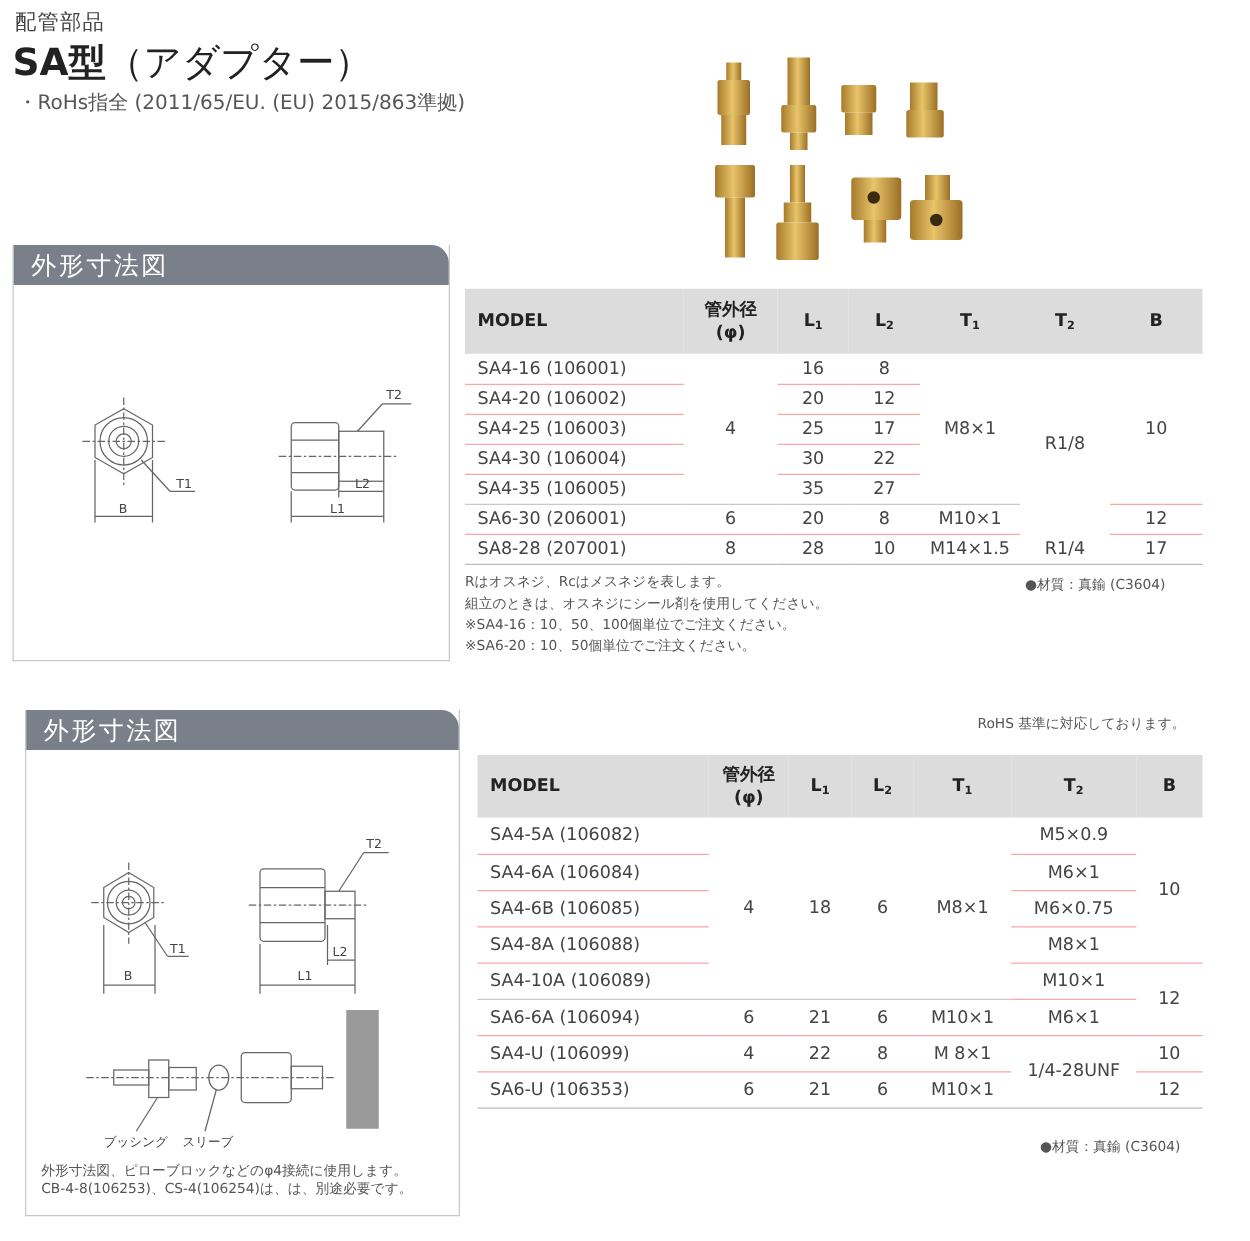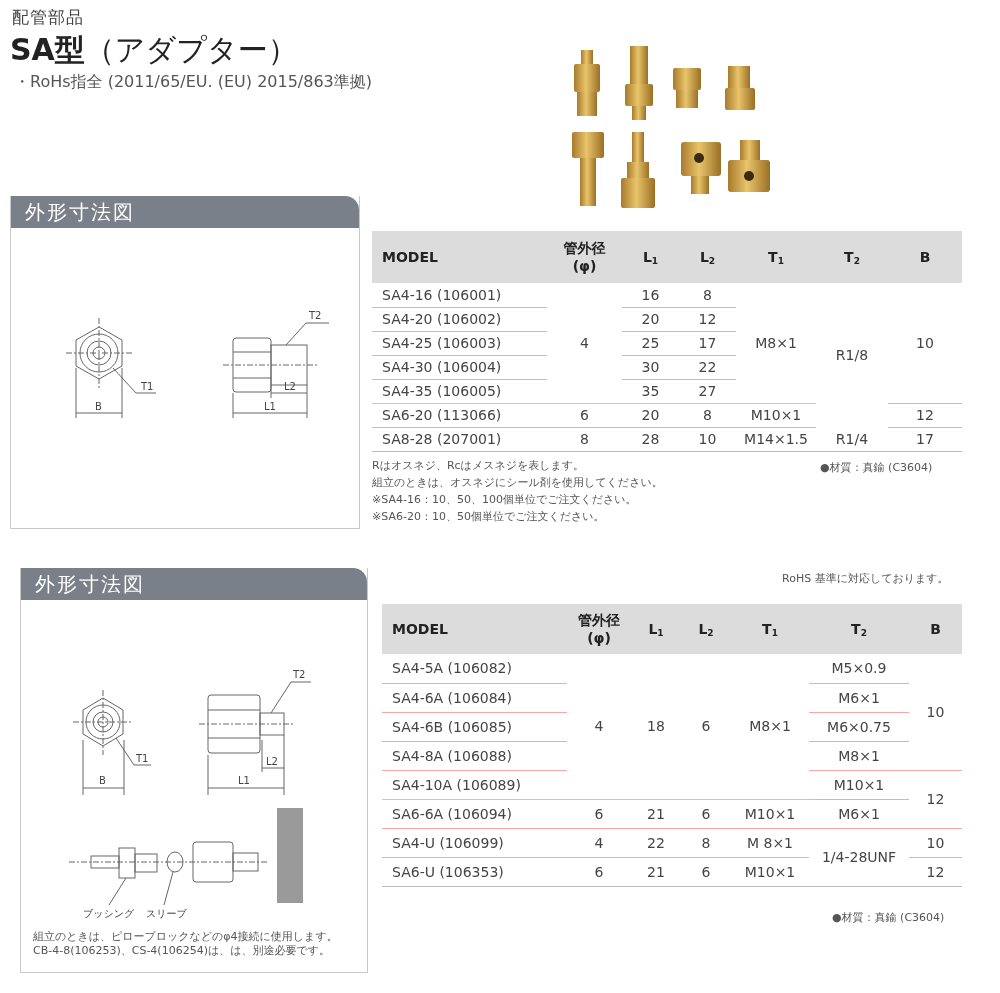--- a/index.html
+++ b/index.html
@@ -141,21 +141,21 @@
         <td class="model bl">SA4-30 (106004)</td>
         <td class="bl">30</td>
         <td class="bl">22</td>
       </tr>
     <tr>
         <td class="model">SA4-35 (106005)</td>
         <td>35</td>
         <td>27</td>
       </tr>
     <tr style="border-top:1px solid #c9c9c9;">
-      <td class="model bl">SA6-20 (113066)</td>
+      <td class="model bl">SA6-30 (206001)</td>
         <td class="bl">6</td>
         <td class="bl">20</td>
         <td class="bl">8</td>
         <td class="bl">M10×1</td>
         <td class="bl">12</td>
     </tr>
     <tr>
       <td class="model blk">SA8-28 (207001)</td>
         <td class="blk">8</td>
         <td class="blk">28</td>
@@ -217,21 +217,21 @@
       <text x="78" y="184">B</text>
       <text x="115" y="162">T1</text>
       <text x="272" y="78">T2</text>
       <text x="245" y="165">L2</text>
       <text x="217" y="184">L1</text>
       <text x="62" y="317">ブッシング</text>
       <text x="125" y="317">スリーブ</text>
     </g>
   </svg>
   <div class="notes" style="position:absolute; left:12px; top:362px; font-size:11px; line-height:14px;">
-    <div>組立のときは、ピローブロックなどのφ4接続に使用します。</div>
+    <div>外形寸法図、ピローブロックなどのφ4接続に使用します。</div>
       <div>CB-4-8(106253)、CS-4(106254)は、は、別途必要です。</div>
   </div>
 </div>
 
 <div class="abs mat" style="left:782px; top:571px;">RoHS 基準に対応しております。</div>
 
 <table class="abs" style="left:382px; top:604px; width:580px;">
   <thead>
     <tr style="height:50px;">
       <th style="text-align:left;padding-left:10px;width:185px;">MODEL</th>

